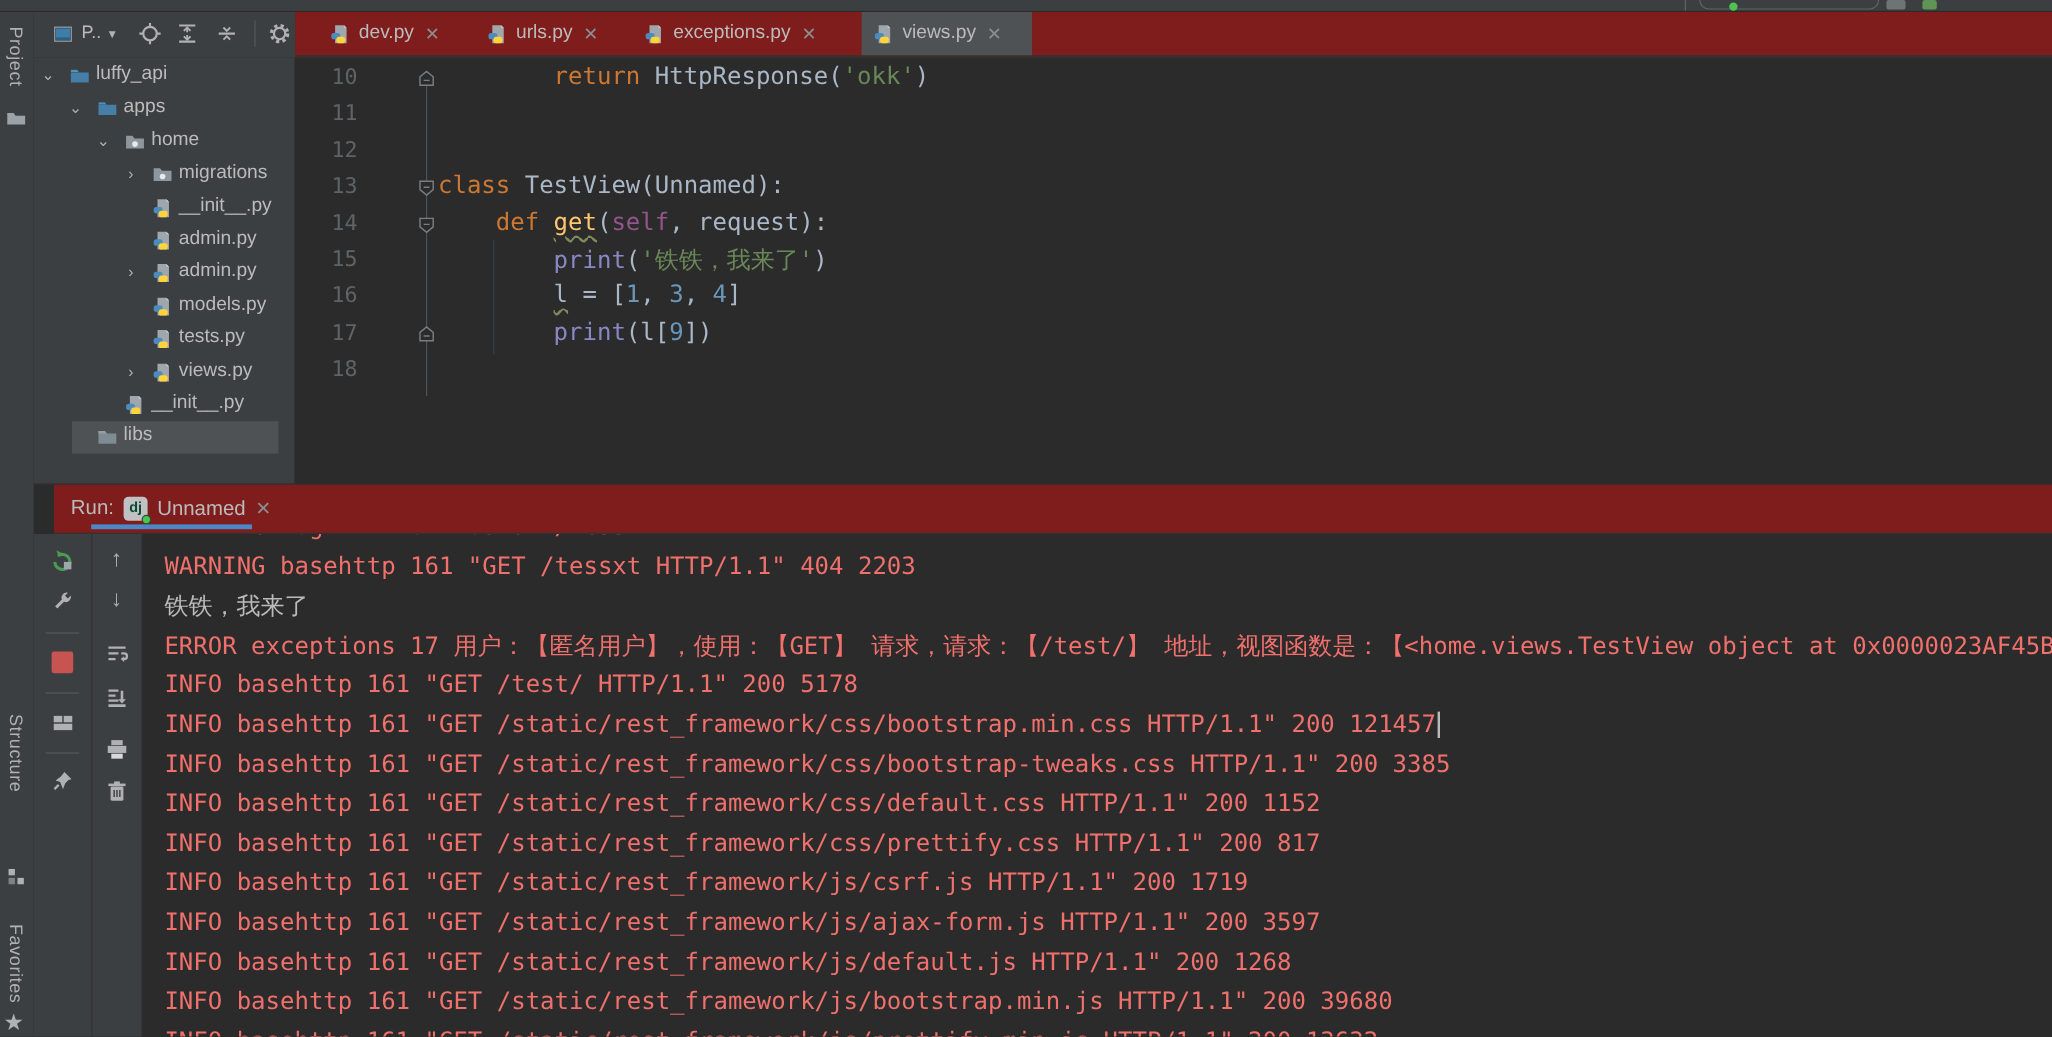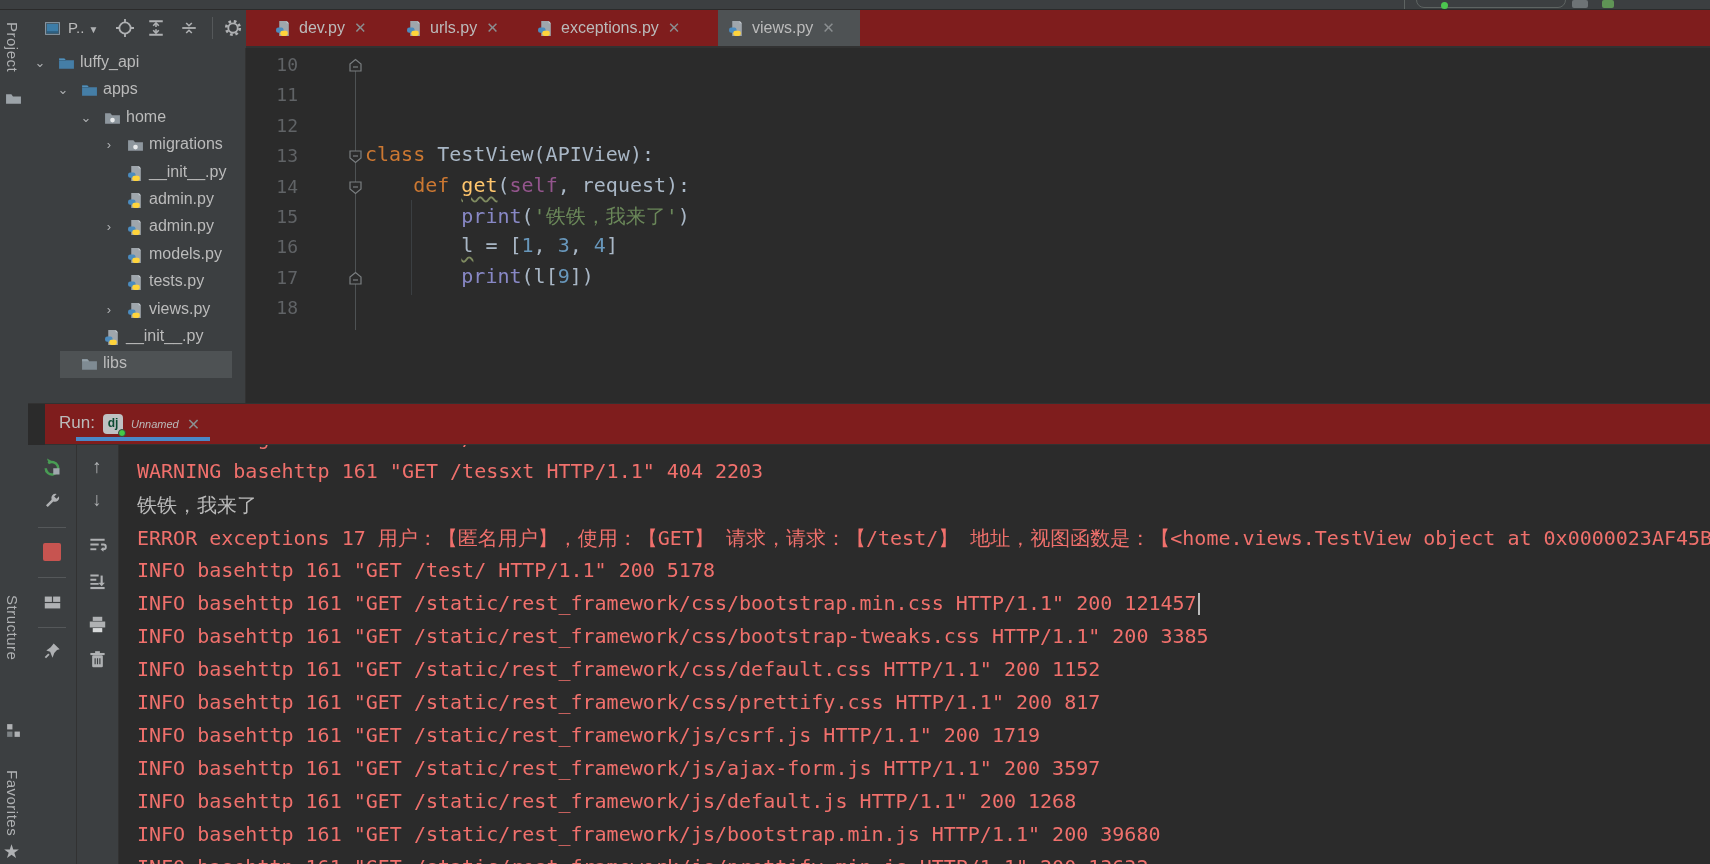--- a/index.html
+++ b/index.html
@@ -54,21 +54,21 @@
 
   
   #run-split { left:28px; top:403px; width:1682px; height:1px; background:#323232; }
   #run-header { left:45px; top:404px; width:1682px; height:41px; background:#7f1d1d; border-bottom:1px solid #323232; }
   #run-label { position:absolute; left:14px; top:9px; color:#BBBBBB; font-size:17px; }
   #run-tab { position:absolute; left:48px; top:0; height:40px; display:flex; align-items:center; gap:8px; padding:0 10px; }
   #dj-badge { position:relative; width:20px; height:20px; background:#BFC1C3; border-radius:4px;
               color:#0C4B33; font-weight:bold; font-size:12px; text-align:center; line-height:19px; }
   #dj-dot { position:absolute; right:-3px; bottom:-3px; width:8px; height:8px; border-radius:50%;
             background:#43C946; border:1px solid #3B3F42; }
-  #run-tab-label { color:#BBBBBB; font-size:11px;font-style:italic; }
+  #run-tab-label { color:#BBBBBB; font-size:17px; }
   #run-tab .x { color:#8A8E90; font-size:16px; }
   #run-tab-underline { left:76px; top:437px; width:134px; height:4px; background:#4A88C7; }
 
   #run-toolbar { left:28px; top:445px; width:90px; height:419px; background:#3C3F41; }
   #run-toolbar-divider { left:76px; top:445px; width:1px; height:419px; background:#323232; }
   #console-border { left:118px; top:445px; width:1px; height:419px; background:#323232; }
   .tb-ic { position:absolute; width:22px; height:22px; display:flex; align-items:center;
            justify-content:center; color:#AFB1B3; font-size:19px; }
   .tb-sep { position:absolute; width:28px; height:1px; background:#55585A; }
 
@@ -364,23 +364,24 @@
        <path d="M2 2H13V9L7.5 13.5L2 9Z" fill="#2B2B2B" stroke="#7A7E80" stroke-width="1.2"></path>
        <path d="M5 7h5" stroke="#7A7E80" stroke-width="1.2"></path>
      </svg>
       </div>
       <div class="fold" style="top: 220.8px;">
         <svg width="15" height="15" viewBox="0 0 15 15">
        <path d="M2 6L7.5 1.5L13 6V13H2Z" fill="#2B2B2B" stroke="#7A7E80" stroke-width="1.2"></path>
        <path d="M5 9h5" stroke="#7A7E80" stroke-width="1.2"></path>
      </svg>
       </div>
+      <div class="code-line" style="top: 1px;"><span class="c-plain">        </span><span class="c-kw">return </span><span class="c-plain">HttpResponse(</span><span class="c-str">'okk'</span><span class="c-plain">)</span></div>
       <div class="code-line" style="top: 31.4px;"></div>
       <div class="code-line" style="top: 61.8px;"></div>
-      <div class="code-line" style="top: 92.2px;"><span class="c-kw">class </span><span class="c-plain">TestView(APIView):</span></div>
+      <div class="code-line" style="top: 92.2px;"><span class="c-kw">class </span><span class="c-plain">TestView(Unnamed):</span></div>
       <div class="code-line" style="top: 122.6px;"><span class="c-plain">    </span><span class="c-kw">def </span><span class="c-fname squig">get</span><span class="c-plain">(</span><span class="c-self">self</span><span class="c-plain">, request):</span></div>
       <div class="code-line" style="top: 153px;"><span class="c-plain">        </span><span class="c-builtin">print</span><span class="c-plain">(</span><span class="c-str">'铁铁，我来了'</span><span class="c-plain">)</span></div>
       <div class="code-line" style="top: 183.4px;"><span class="c-plain">        </span><span class="c-plain squig">l</span><span class="c-plain"> = [</span><span class="c-num">1</span><span class="c-plain">, </span><span class="c-num">3</span><span class="c-plain">, </span><span class="c-num">4</span><span class="c-plain">]</span></div>
       <div class="code-line" style="top: 213.8px;"><span class="c-plain">        </span><span class="c-builtin">print</span><span class="c-plain">(l[</span><span class="c-num">9</span><span class="c-plain">])</span></div>
       <div class="code-line" style="top: 244.2px;"></div>
     </div>
 
   <div id="run-split" class="abs"></div>
   <div id="run-header" class="abs">
     <span id="run-label">Run:</span>

